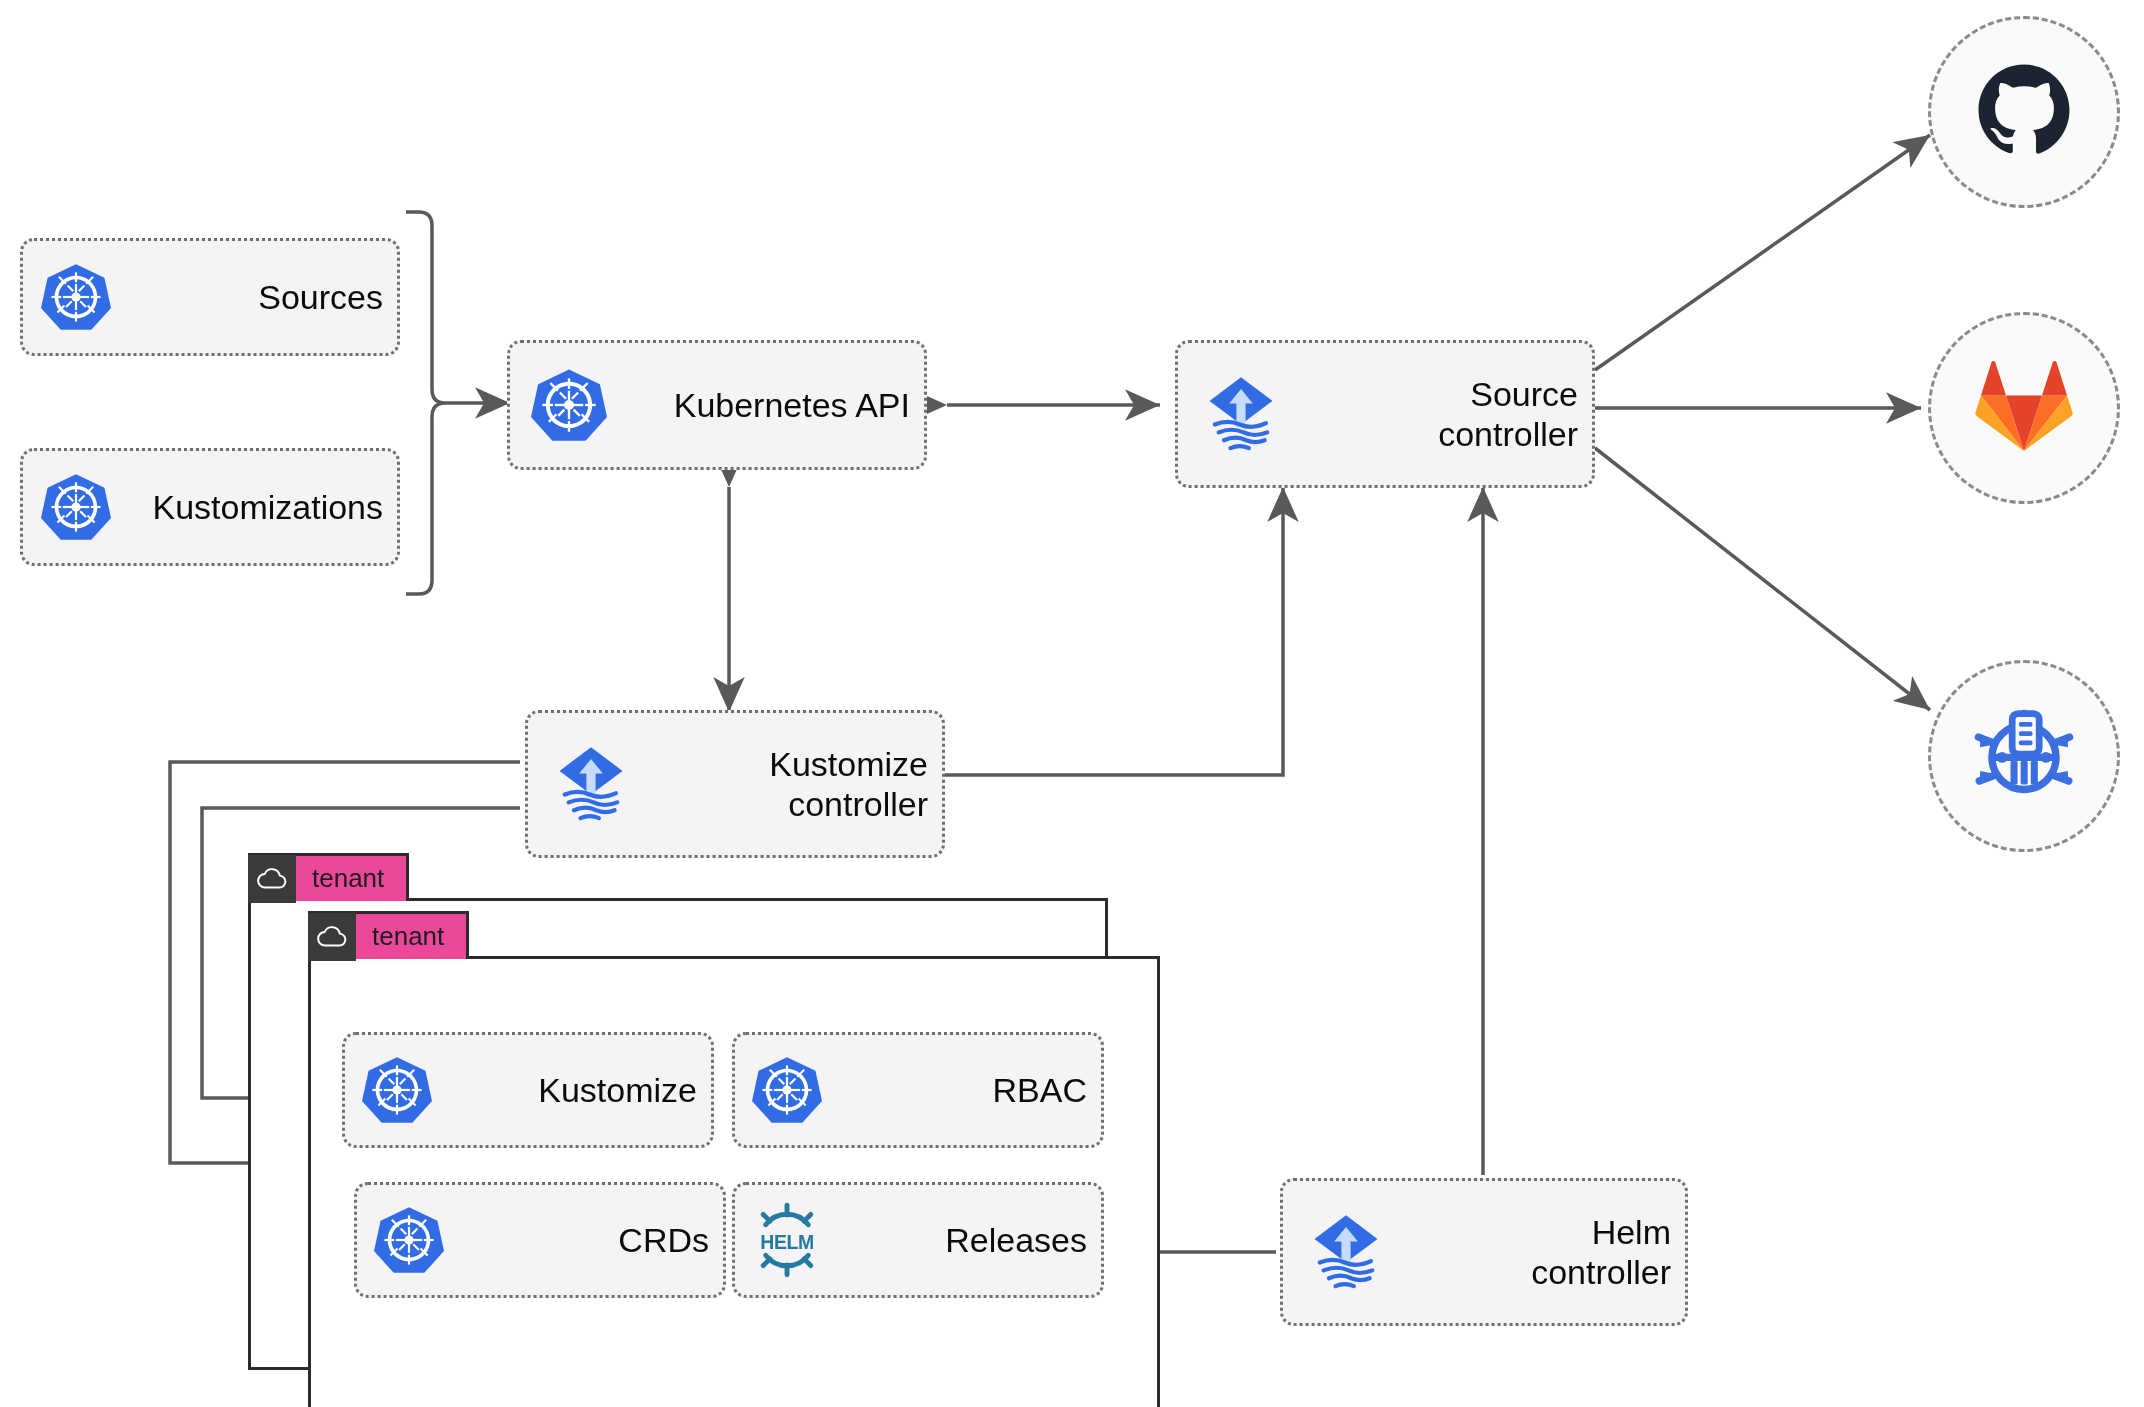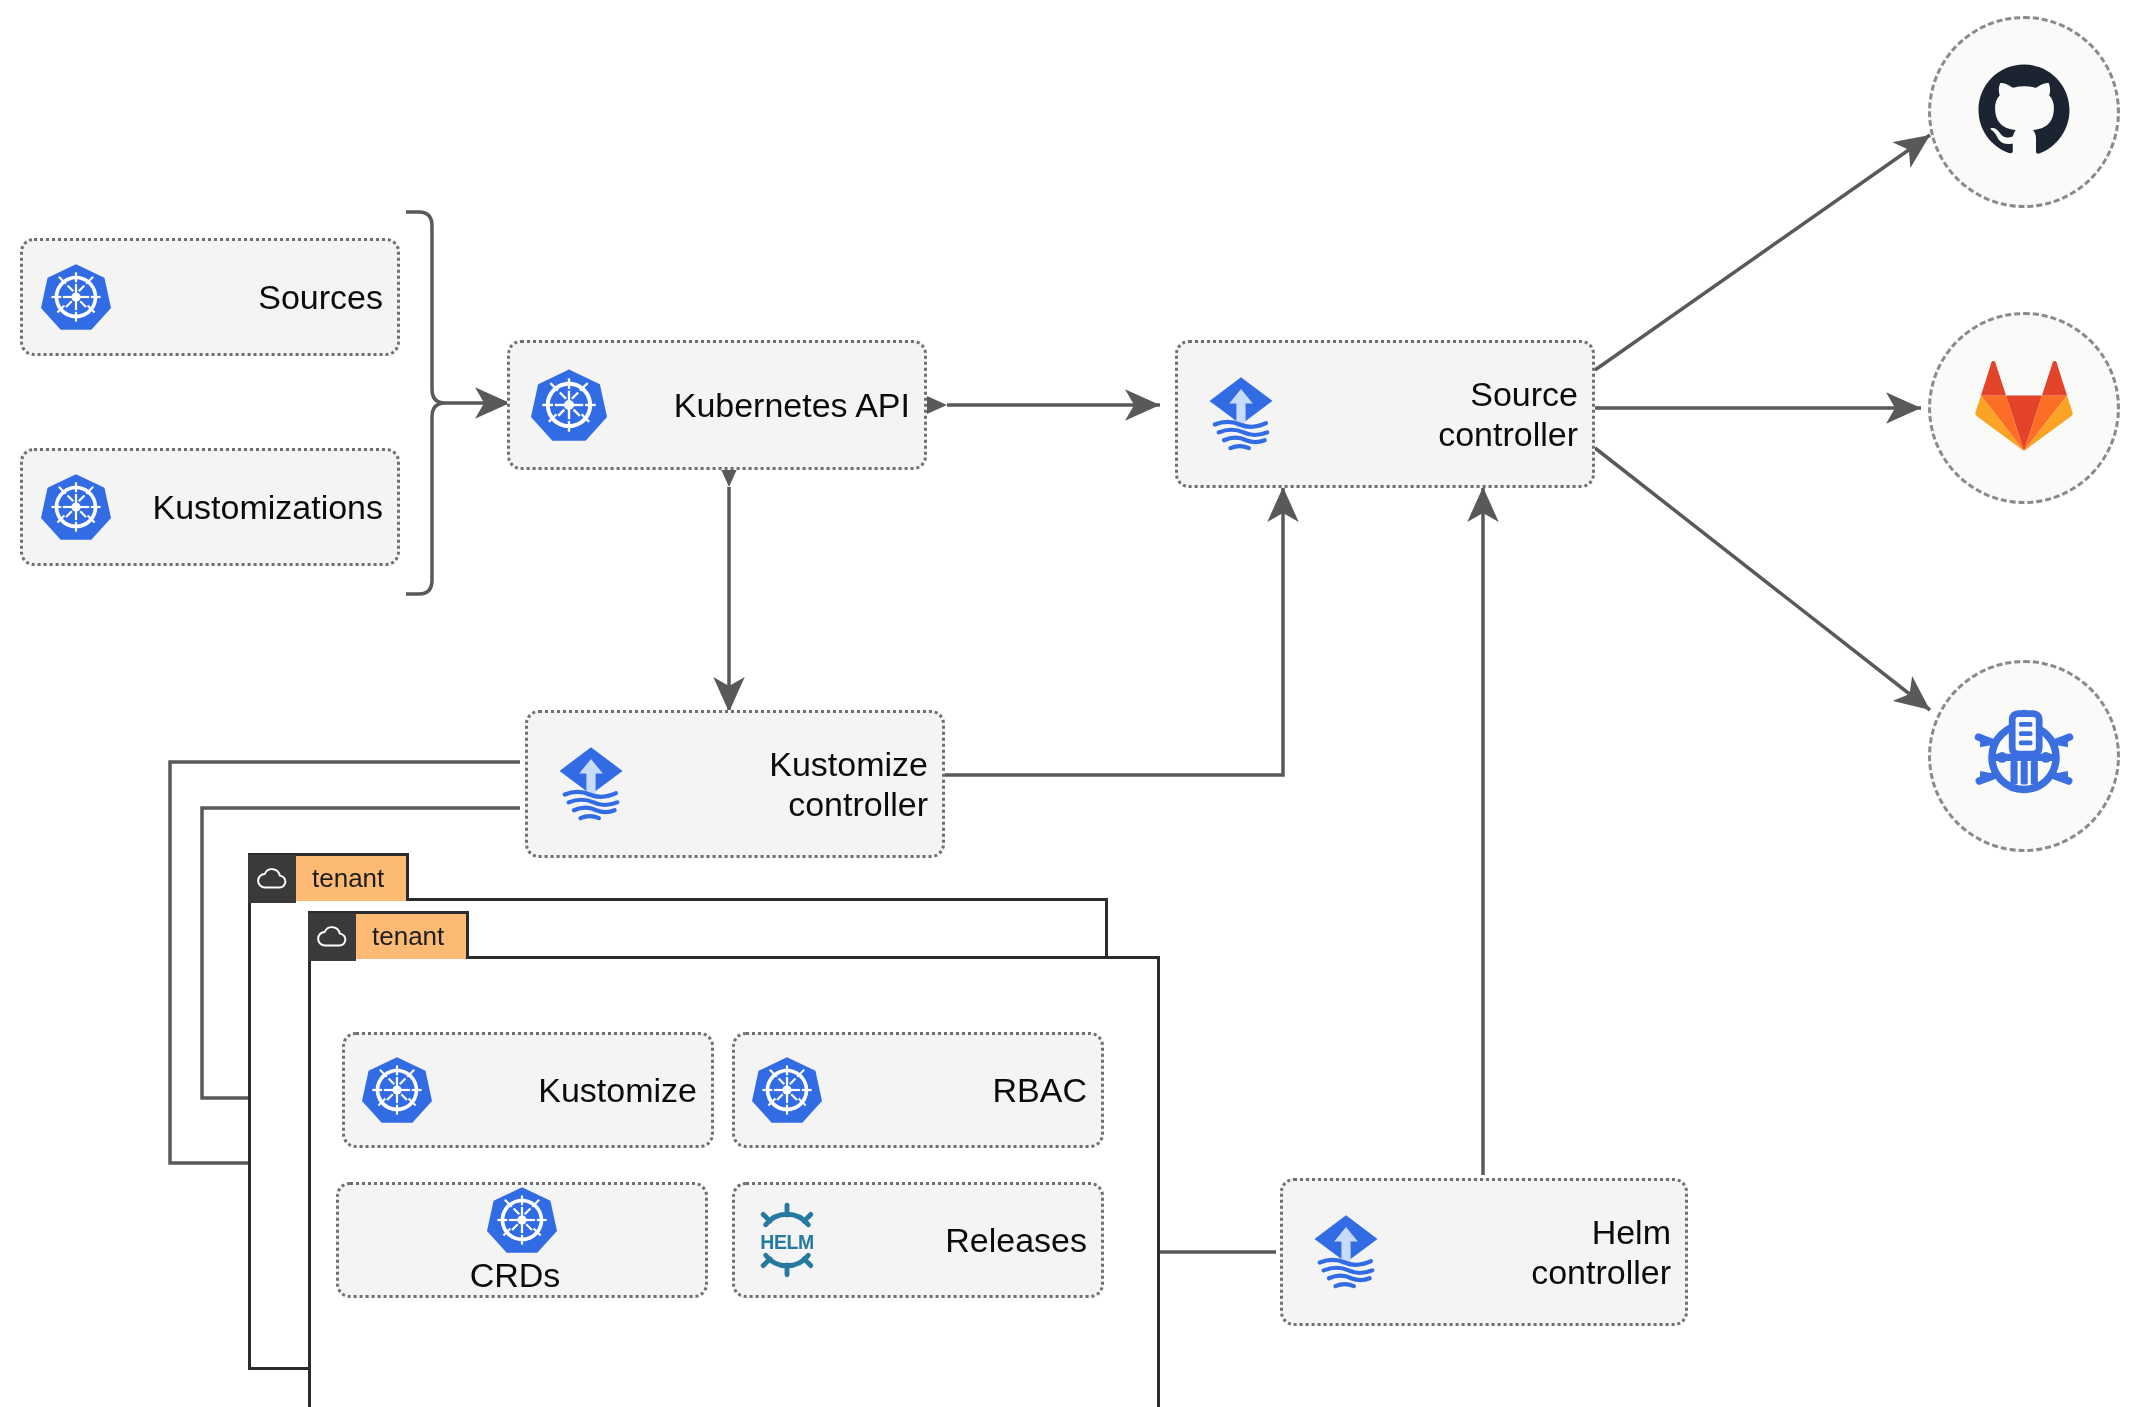--- a/index.html
+++ b/index.html
@@ -34,21 +34,21 @@
   }
 
   
   .tenant{
     position:absolute;background:#ffffff;
     border:3px solid #2b2b2b;box-sizing:border-box;
   }
   .tenant-tab{
     position:absolute;top:-48px;left:-3px;height:48px;
     display:flex;align-items:center;
-    background:#fdba74;
+    background:#ec4899;
     border:3px solid #2b2b2b;border-bottom:none;box-sizing:border-box;
   }
   .tenant-tab .tab-ico{
     width:48px;height:48px;background:#3a3a3a;
     display:flex;align-items:center;justify-content:center;
     margin:-3px 0 -3px -3px;flex:0 0 auto;
   }
   .tenant-tab .tab-lbl{
     padding:0 22px 0 16px;font-size:26px;color:#1c1c1c;white-space:nowrap;
   }
@@ -366,21 +366,21 @@
           <path d="M23.6 22.2l1.4-1.4 5.2 5.2-1.4 1.4z"></path>
           <path d="M35.2 36.6l1.4-1.4 5.2 5.2-1.4 1.4z"></path>
           <path d="M39 20.8l1.4 1.4-5.2 5.2-1.4-1.4z"></path>
           <path d="M27.4 35.2l1.4 1.4-5.2 5.2-1.4-1.4z"></path>
         </g>
       </svg>
     </span>
     <span class="lbl">RBAC</span>
   </div>
 
-  <div class="node" style="left:336px;top:1182px;width:372px;height:116px;flex-direction:column;">
+  <div class="node" style="left:354px;top:1182px;width:372px;height:116px;">
     <span class="ico" style="width:104px;">
       <svg width="70" height="70" viewBox="0 0 64 64">
         <path d="M32 2 58 14.5 64 42 46 62 18 62 0 42 6 14.5 Z" fill="#326CE5"></path>
         <g fill="#fff">
           <circle cx="32" cy="32" r="4.2"></circle>
           <path d="M31 9.5h2v9h-2z"></path>
             <path d="M31 45.5h2v9h-2z"></path>
           <path d="M9.5 31h9v2h-9z"></path>
             <path d="M45.5 31h9v2h-9z"></path>
           <path d="M15.6 14.2l1.4-1.4 6.4 6.4-1.4 1.4z"></path>

